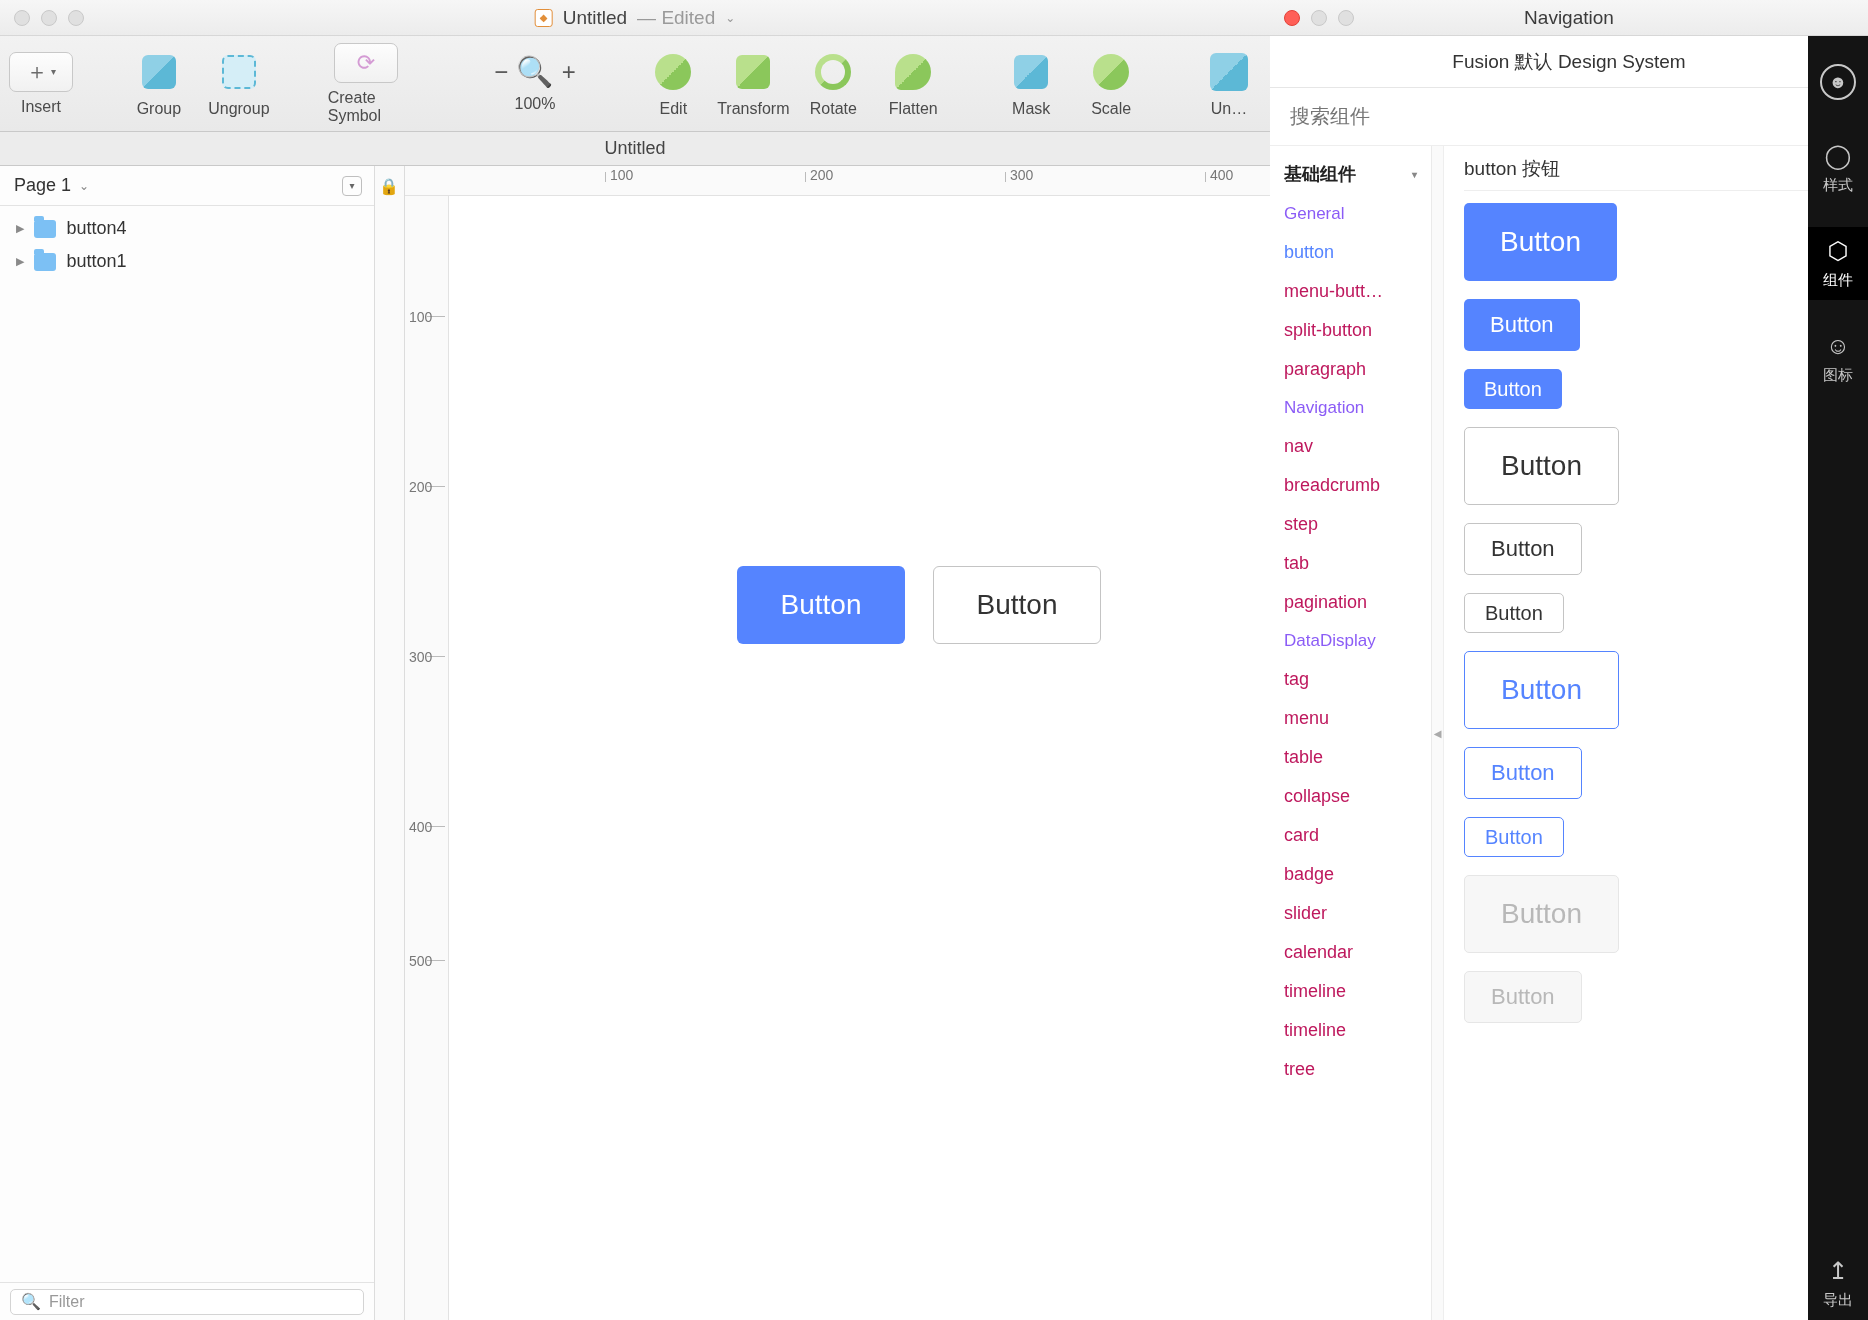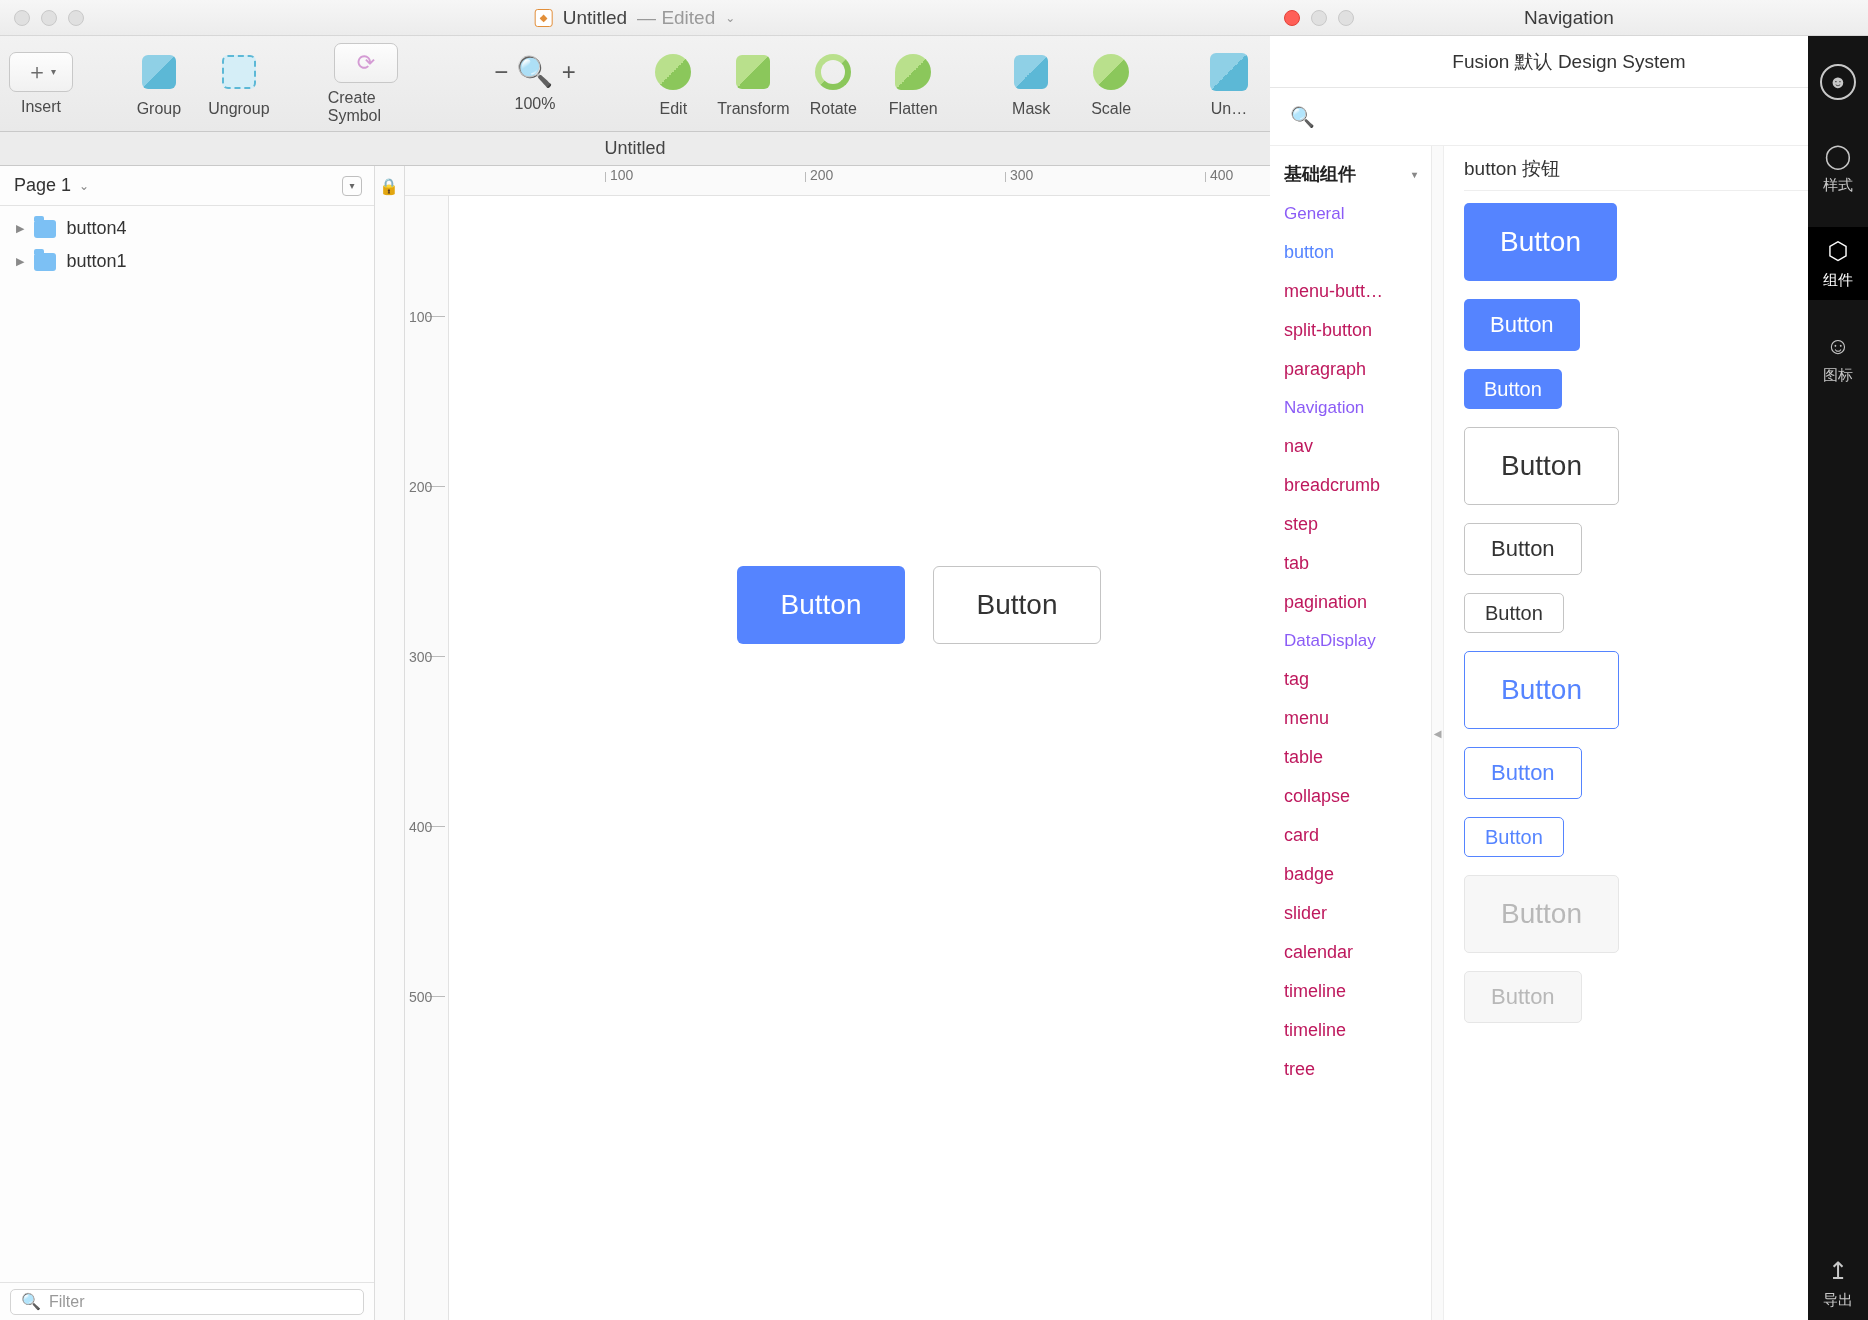--- a/index.html
+++ b/index.html
@@ -259,21 +259,21 @@
             </div>
             <div class="vtick" style="top: 290px;">
               <span>200</span>
             </div>
             <div class="vtick" style="top: 460px;">
               <span>300</span>
             </div>
             <div class="vtick" style="top: 630px;">
               <span>400</span>
             </div>
-            <div class="vtick" style="top: 800px;">
+            <div class="vtick" style="top: 764px;">
               <span>500</span>
             </div>
           </div>
         <div class="canvas">
           <div class="canvas-btn primary">
             <span>Button</span>
           </div>
           <div class="canvas-btn secondary">
             <span>Button</span>
           </div>
@@ -289,20 +289,21 @@
       <div class="dot red"></div>
       <div class="dot grey"></div>
       <div class="dot grey"></div>
     </div>
     <div class="title">Navigation</div>
   </div>
   <div class="fc-subhead">
     <span>Fusion 默认 Design System</span>
   </div>
   <div class="fc-search">
+    <input placeholder="搜索组件" style="">
     <span class="sico">🔍</span>
   </div>
   <div class="fc-body">
     <div class="fc-catlist" id="fc-catlist">
       <div class="fc-catrow hdr">
         <span>基础组件</span>
         <span class="car">▾</span>
       </div>
     <div class="fc-catrow group">General</div>
         <div class="fc-catrow active">button</div>

